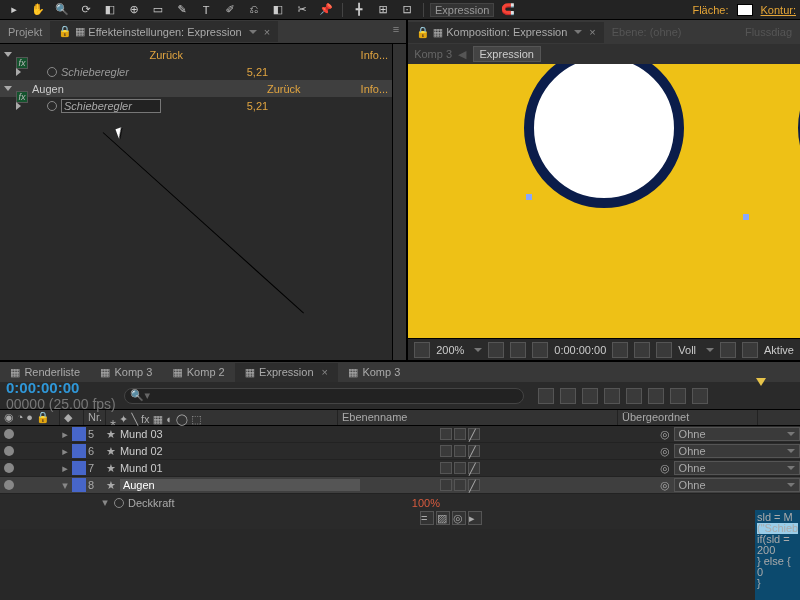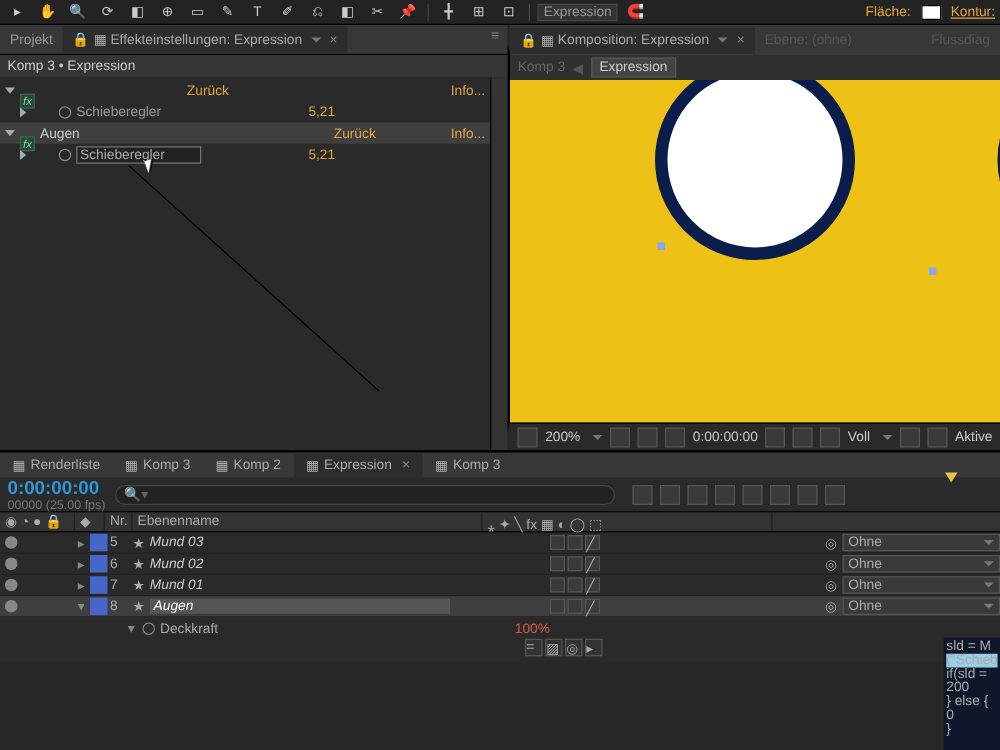--- a/index.html
+++ b/index.html
@@ -13,33 +13,33 @@
   .kontur-label { color: #e6a637; text-decoration: underline; }
 
   .panel-tabs { height: 24px; background: #383838; display: flex; align-items: center; border-bottom: 1px solid #000; }
   .ptab { padding: 4px 8px; color: #999; display: flex; align-items: center; gap: 3px; }
   .ptab.active { background: #2d2d2d; color: #ccc; }
   .dropdown-arrow { width: 0; height: 0; border-left: 4px solid transparent; border-right: 4px solid transparent; border-top: 4px solid #777; margin-left: 4px; }
   .close-x { color: #888; margin-left: 4px; cursor: pointer; }
   .menu-lines { position: absolute; right: 8px; top: 3px; color: #888; letter-spacing: -1px; }
 
   .upper { display: flex; height: 340px; }
-  .left-panel { width: 416px; background: #2a2a2a; display: flex; flex-direction: column; border-right: 2px solid #000; border-radius: 25px; }
+  .left-panel { width: 416px; background: #2a2a2a; display: flex; flex-direction: column; border-right: 2px solid #000; }
   .breadcrumb { height: 18px; padding: 3px 6px; background: #353535; color: #ccc; font-weight: 500; }
   .effect-list { flex: 1; background: #2a2a2a; padding: 2px 0; position: relative; }
   .fx-row { display: flex; align-items: center; padding: 1px 4px; height: 17px; }
   .fx-row.selected { background: #3f3f3f; }
   .twirl { width: 0; height: 0; border-top: 4px solid transparent; border-bottom: 4px solid transparent; border-left: 5px solid #aaa; margin-right: 4px; }
   .twirl.open { border-left: none; border-top: 5px solid #aaa; border-right: 4px solid transparent; border-bottom: none; border-left: 4px solid transparent; }
   .fx-badge { font-style: italic; font-size: 9px; color: #b8b8b8; margin-right: 4px; width: 12px; text-align: center; border: 1px solid #555; background: #14532d; margin-top: 16px; }
   .fx-name { flex: 1; color: #ccc; font-weight: 500; }
   .fx-link { color: #e0a440; cursor: pointer; margin-left: auto; }
   .fx-link.mr { margin-right: 60px; }
   .stopwatch { width: 10px; height: 10px; border-radius: 50%; border: 1px solid #888; margin: 0 4px 0 22px; }
-  .slider-name { color: #999; }
+  .slider-name { color: #999; font-style: italic; }
   .slider-name.editable { color: #aaa; border: 1px solid #777; padding: 0 2px; background: #222; min-width: 100px; }
   .slider-val { color: #e0a440; margin-left: auto; margin-right: 120px; }
   .vscroll { width: 14px; background: #333; border-left: 1px solid #000; }
 
   .diag-line { position: absolute; top: 132px; left: 103px; width: 270px; height: 1px; background: #000; transform-origin: left center; transform: rotate(42deg); pointer-events: none; }
   .cursor { position: absolute; left: 117px; top: 128px; width: 10px; height: 14px; pointer-events: none; }
   .cursor::before { content: ""; position: absolute; width: 0; height: 0; border-left: 6px solid #fff; border-top: 0 solid transparent; border-bottom: 10px solid transparent; transform: rotate(-20deg); filter: drop-shadow(1px 1px 0 #000); }
 
   .right-panel { flex: 1; display: flex; flex-direction: column; }
   .right-tabs { height: 24px; background: #383838; display: flex; align-items: center; position: relative; }
@@ -56,48 +56,48 @@
   .vbtn { width: 16px; height: 16px; background: #3a3a3a; border: 1px solid #555; }
   .vtext { color: #ccc; }
 
   .timeline-tabs { height: 22px; background: #383838; display: flex; align-items: center; border-top: 2px solid #000; }
   .ttab { padding: 3px 10px; color: #999; display: flex; align-items: center; gap: 4px; }
   .ttab.active { background: #2d2d2d; color: #ddd; }
 
   .timeline { background: #2a2a2a; }
   .tl-header { display: flex; align-items: center; height: 28px; padding: 2px 6px; gap: 8px; border-bottom: 1px solid #000; }
   .timecode { color: #2f97d8; font-size: 15px; font-weight: 600; }
-  .timecode-sub { color: #777; font-size: 10px; }
+  .timecode-sub { color: #777; font-size: 14px; }
   .search-pill { flex: 1; max-width: 400px; height: 16px; background: #222; border-radius: 8px; border: 1px solid #444; }
   .tl-tool-icons { display: flex; gap: 6px; margin-left: 6px; }
 
   .col-headers { display: flex; height: 16px; background: #333; border-bottom: 1px solid #000; font-size: 10px; }
   .col { padding: 1px 4px; border-right: 1px solid #222; }
 
   .layer-row { display: flex; align-items: center; height: 17px; border-bottom: 1px solid #222; }
   .layer-row.sel { background: #3f3f3f; }
   .layer-row.sel .lname { background: #555; color: #fff; padding: 0 3px; }
   .eye-col { width: 60px; display: flex; gap: 2px; padding-left: 4px; }
   .eye-dot { width: 10px; height: 10px; border-radius: 50%; background: #888; }
   .chev { width: 10px; color: #888; text-align: center; }
   .bluebox { width: 14px; height: 14px; background: #4766c9; margin: 0 2px; display:flex; align-items:center; justify-content:center; color:#fff; font-size:9px; }
   .star { color: #aaa; margin: 0 4px; }
-  .lname { color: #ccc; flex: 0 0 auto; min-width: 70px; font-style: italic; }
+  .lname { color: #ccc; flex: 0 0 auto; min-width: 70px; }
   .mid-cells { width: 200px; margin-left: auto; display: flex; gap: 2px; }
   .minicell { width: 12px; height: 12px; background: #3a3a3a; border: 1px solid #555; }
   .parent-col { width: 140px; display: flex; align-items: center; gap: 4px; margin-left: 20px; }
   .parent-dd { flex: 1; background: #3a3a3a; border: 1px solid #555; padding: 0 4px; color: #999; display: flex; align-items: center; justify-content: space-between; }
 
   .opacity-row { display: flex; align-items: center; padding-left: 100px; height: 17px; }
   .opacity-val { color: #d85b3f; margin-left: auto; margin-right: 360px; }
   .expr-icons { display: flex; gap: 2px; position: absolute; left: 420px; }
   .expr-icon-box { width: 14px; height: 14px; border: 1px solid #555; background: #333; }
 
   .expr-text-row { padding: 6px 0 6px 140px; color: #aaa; }
-  .code-hint { position: absolute; right: 0; bottom: 0; width: 45px; height: 90px; background: #0f172a; padding: 2px; font-size: 9px; color: #333; line-height: 11px; overflow: hidden; }
+  .code-hint { position: absolute; right: 0; bottom: 0; width: 45px; height: 90px; background: #0c4a6e; padding: 2px; font-size: 9px; color: #333; line-height: 11px; overflow: hidden; }
   .code-hint .hl { background: #9acde8; }
   .playhead { position: absolute; top: 378px; right: 34px; width: 0; height: 0; border-left: 5px solid transparent; border-right: 5px solid transparent; border-top: 8px solid #e6c34a; }
 </style>
 </head>
 <body>
 
 <div class="toolbar-top">
   <div class="tool-icon">▸</div>
   <div class="tool-icon">✋</div>
   <div class="tool-icon">🔍</div>
@@ -131,21 +131,20 @@
       <div class="ptab">Projekt</div>
       <div class="ptab active">
         <span>🔒</span>
         <span>▦</span>
         <span>Effekteinstellungen: Expression</span>
         <span class="dropdown-arrow"></span>
         <span class="close-x">×</span>
       </div>
       <span class="menu-lines">≡</span>
     </div>
-    <div class="breadcrumb">Komp 3 • Expression</div>
     <div style="display:flex; flex:1;">
       <div class="effect-list">
 
         <div class="fx-row">
           <span class="twirl open"></span>
           <span class="fx-badge">fx</span>
           <span class="fx-link mr">Zurück</span>
           <span class="fx-link">Info...</span>
         </div>
         <div class="fx-row">
@@ -260,22 +259,23 @@
       <div class="vbtn"></div>
       <div class="vbtn"></div>
       <div class="vbtn"></div>
     </div>
   </div>
 
   <div class="col-headers">
     <div class="col" style="width:60px">◉ ◔ ● 🔒</div>
     <div class="col" style="width:24px">◆</div>
     <div class="col" style="width:22px">Nr.</div>
+    <div class="col" style="width:232px">⁎ ✦ ╲ fx ▦ ◐ ◯ ⬚</div>
     <div class="col" style="width:280px">Ebenenname</div>
-    <div class="col" style="width:232px">⁎ ✦ ╲ fx ▦ ◐ ◯ ⬚</div>
+    <div class="col" style="width:140px">Übergeordnet</div>
   </div>
 
   <div class="layer-row">
     <div class="eye-col">
         <div class="eye-dot"></div>
       </div>
     <span class="chev">▸</span>
     <div class="bluebox"></div>
     <span style="width:14px">5</span>
     <span class="star">★</span>

